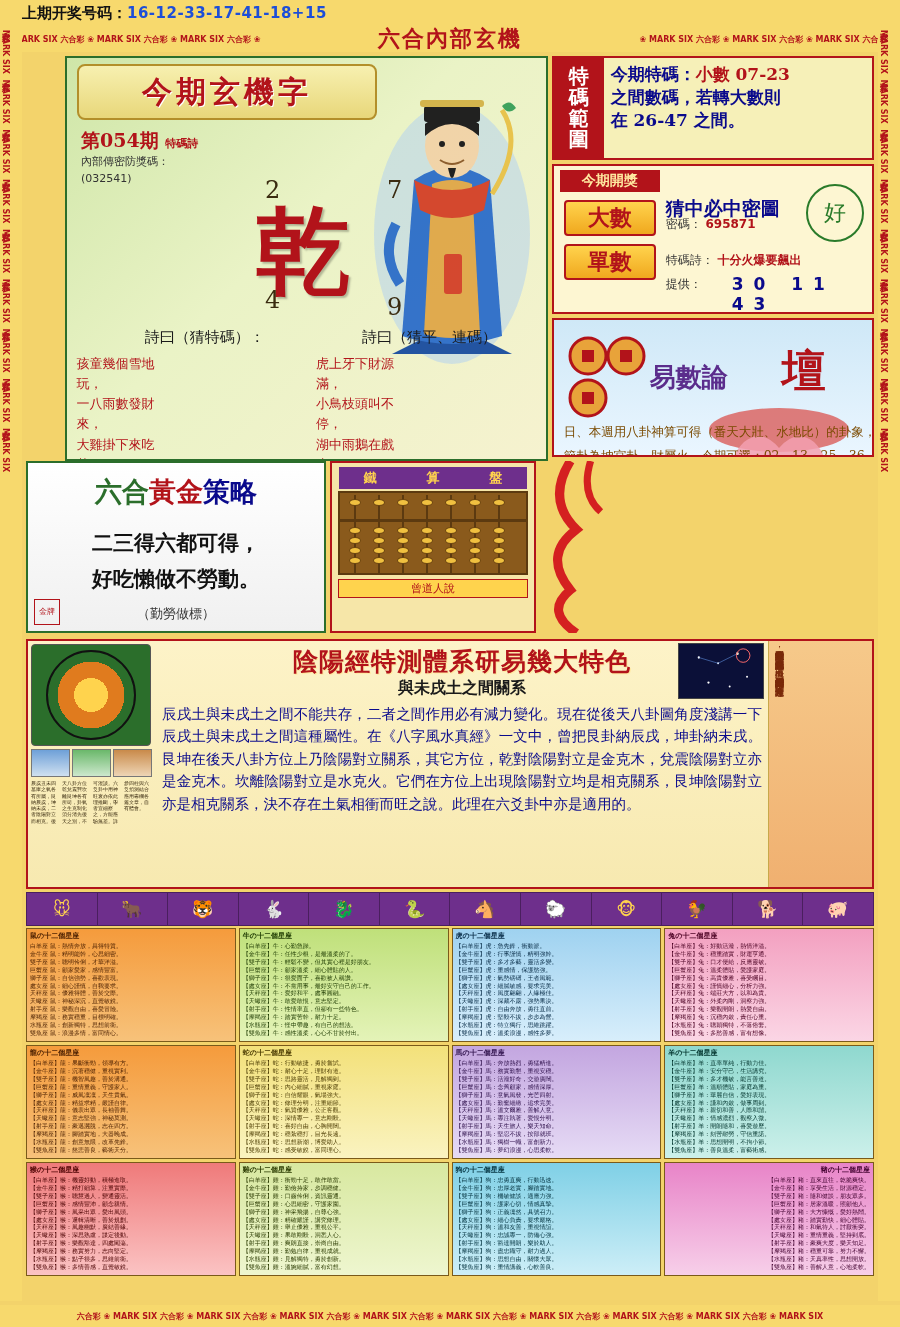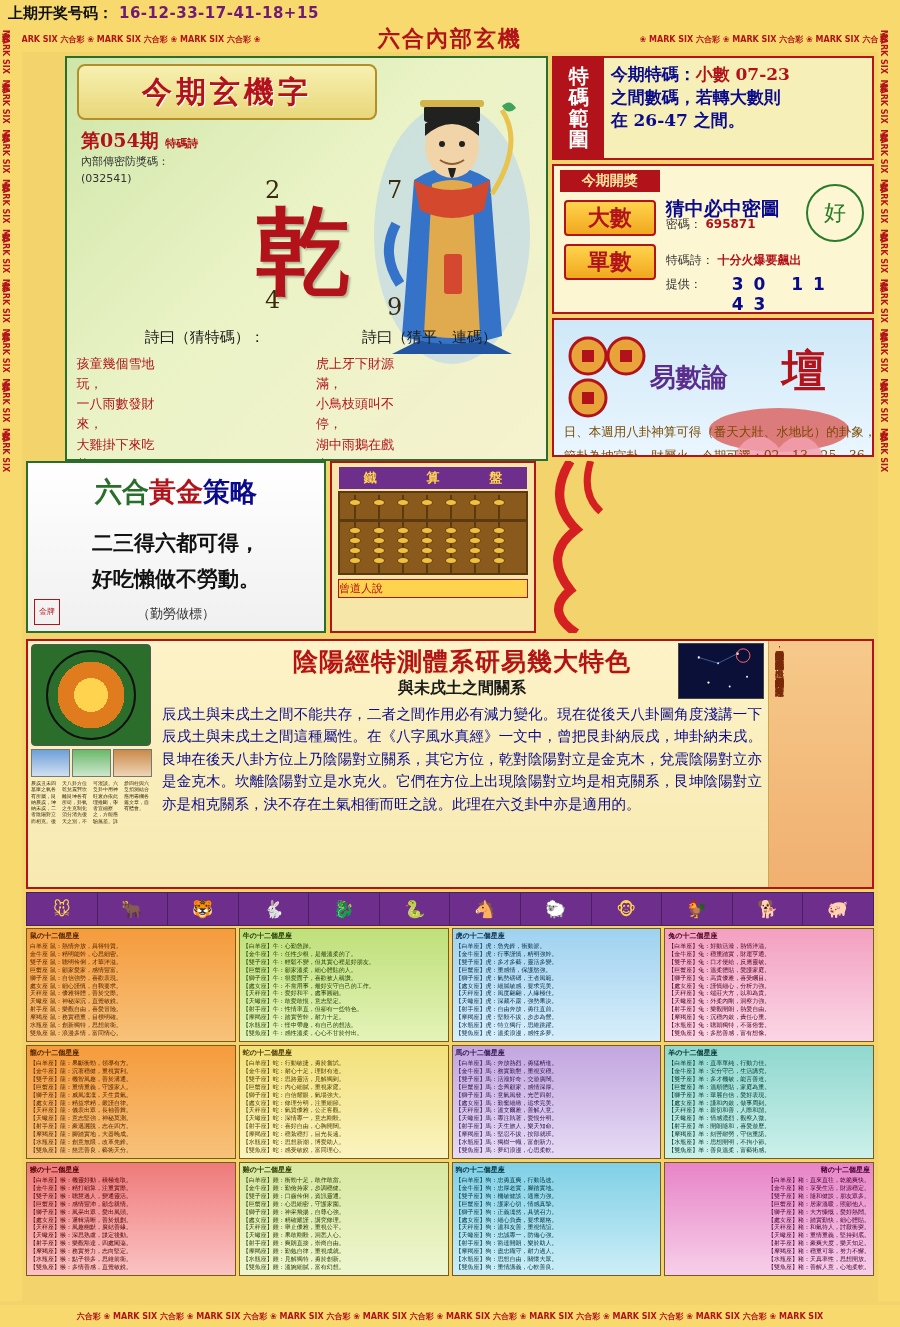--- a/index.html
+++ b/index.html
@@ -8,25 +8,25 @@
     width: 900px; height: 1327px;
     background: #f3d36b;
     font-family: "DejaVu Sans", "Liberation Sans", sans-serif;
     overflow: hidden;
     position: relative;
   }
 
   
   .topbar {
     height: 26px; background: #f7d96d; width:100%;
-    display:flex; align-items:center; padding-left:8px;
+    display:flex; align-items:center; padding-left:22px;
     font-size:15px; font-weight:bold; color:#111;
     white-space:nowrap;
   }
-  .topbar .nums { color:#701a75; margin-left:6px; letter-spacing:0.5px; }
+  .topbar .nums { color:#1d4ed8; letter-spacing:0.5px; }
 
   
   .rail {
     position:absolute; top:26px; width:22px; height:1275px;
     background:#f7d96d; overflow:hidden;
     font-size:8px; color:#b2131a; font-weight:bold;
     line-height:1.25;
   }
   .rail.left { left:0; }
   .rail.right { right:0; }
@@ -233,21 +233,21 @@
   }
   .abacus .bar { position:absolute; left:0; width:100%; height:3px; background:#5c3a10; top:26px;}
   .abacus .col {
     position:absolute; top:2px; width:2px; height:80px; background:#5c3a10;
   }
   .abacus .bead {
     position:absolute; width:12px; height:7px; border-radius:50%;
     background:#f0c040; border:1px solid #6b4410;
   }
   .tiesuan .foot {
-    margin:4px auto 0 auto; width:190px; text-align:left;
+    margin:4px auto 0 auto; width:190px; text-align:center;
   }
   .tiesuan .foot .s1 {
     background:#ffd34d; border:1px solid #b2131a; color:#b2131a; font-size:11px; padding:1px 0;
   }
   .tiesuan .foot .s2 {
     color:#b2131a; font-size:17px; font-weight:bold; padding-top:3px;
     font-family:"DejaVu Serif","Liberation Serif",serif;
   }
 
   .redribbon { flex:1; background:transparent; }

